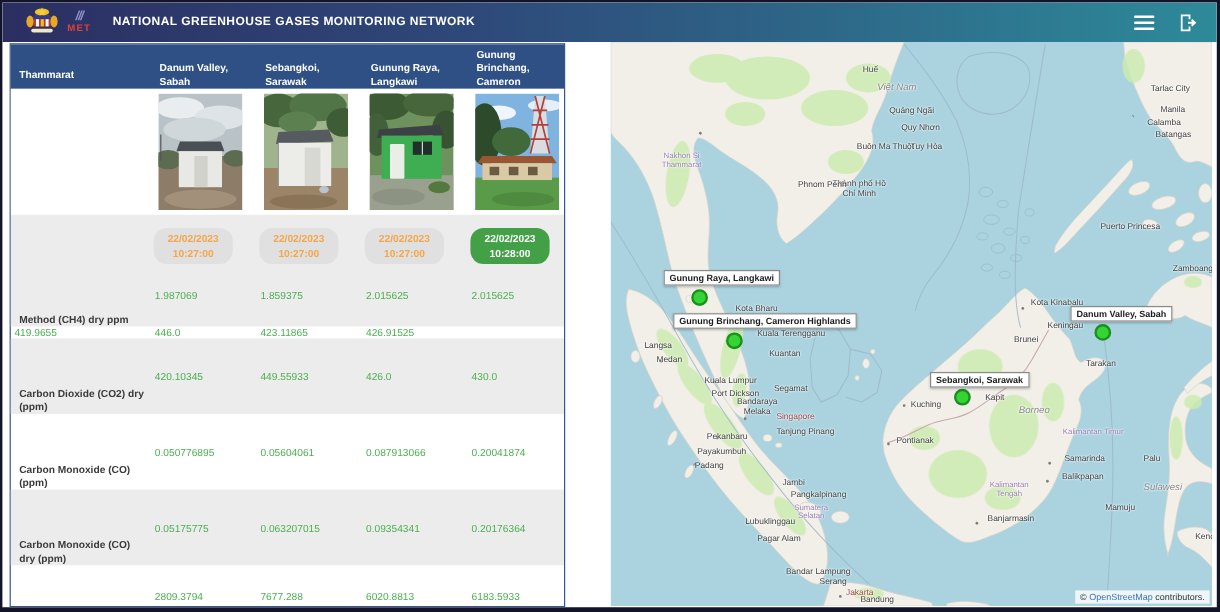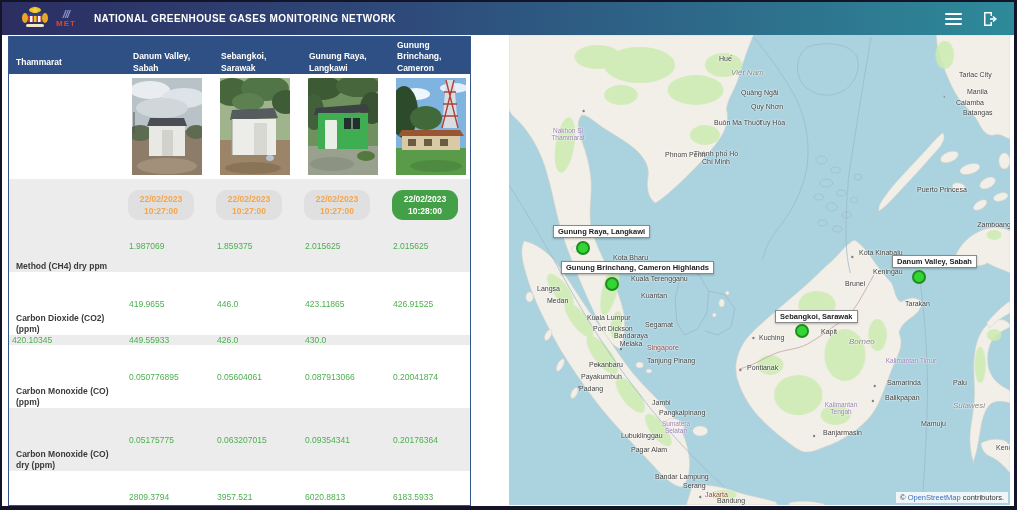--- a/index.html
+++ b/index.html
@@ -181,27 +181,27 @@
     </div>
 
     <div class="grid row alt">
       <div class="rowlabel">Method (CH4) dry ppm</div>
       <div class="val">1.987069</div>
       <div class="val">1.859375</div>
       <div class="val">2.015625</div>
       <div class="val">2.015625</div>
     </div>
     <div class="grid row">
-      <div class="rowlabel">Carbon Dioxide (CO2) (ppm)</div>
       <div class="val">419.9655</div>
       <div class="val">446.0</div>
       <div class="val">423.11865</div>
       <div class="val">426.91525</div>
     </div>
     <div class="grid row alt">
+      <div class="rowlabel">Carbon Dioxide (CO2) dry (ppm)</div>
       <div class="val">420.10345</div>
       <div class="val">449.55933</div>
       <div class="val">426.0</div>
       <div class="val">430.0</div>
     </div>
     <div class="grid row">
       <div class="rowlabel">Carbon Monoxide (CO) (ppm)</div>
       <div class="val">0.050776895</div>
       <div class="val">0.05604061</div>
       <div class="val">0.087913066</div>
@@ -210,21 +210,21 @@
     <div class="grid row alt">
       <div class="rowlabel">Carbon Monoxide (CO) dry (ppm)</div>
       <div class="val">0.05175775</div>
       <div class="val">0.063207015</div>
       <div class="val">0.09354341</div>
       <div class="val">0.20176364</div>
     </div>
     <div class="grid row">
       <div class="rowlabel">Water (H2O) (ppm)</div>
       <div class="val">2809.3794</div>
-      <div class="val">3957.521</div>
+      <div class="val">7677.288</div>
       <div class="val">6020.8813</div>
       <div class="val">6183.5933</div>
     </div>
   </div>
 
   <div class="map">
     <svg class="base" viewBox="0 0 537 470" preserveAspectRatio="none">
       <rect width="537" height="470" fill="#aad3df"></rect>
       <g fill="#f2efe9" stroke="#d8d2c6" stroke-width="0.6">
 

